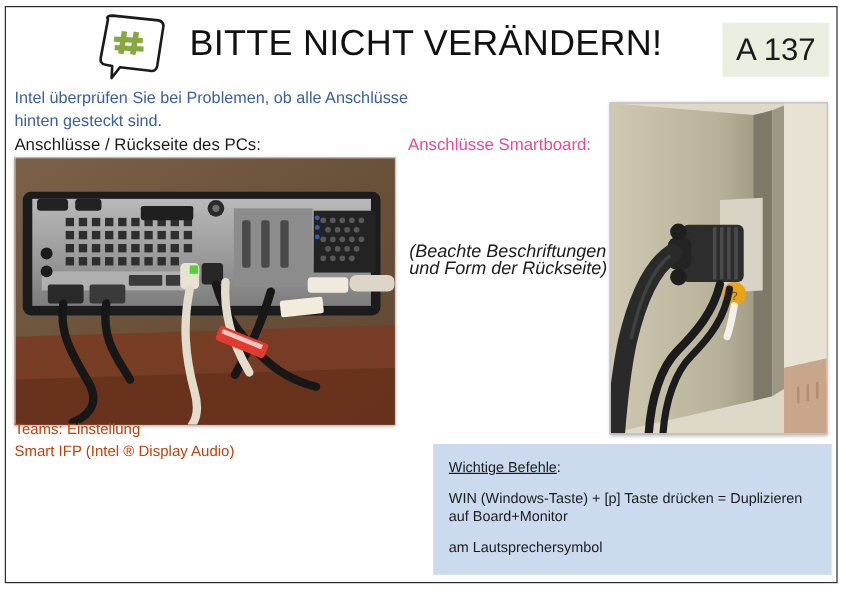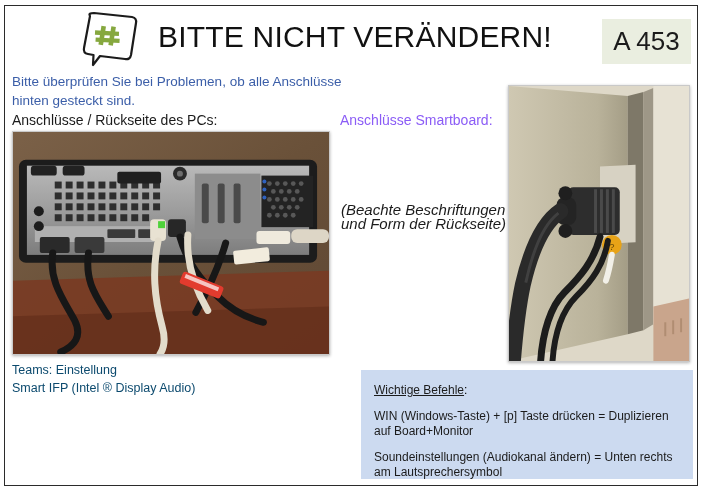--- a/index.html
+++ b/index.html
@@ -20,38 +20,38 @@
   .room-badge{position:absolute;left:602px;top:19px;width:89px;height:45px;
     background:#eaeee0;display:flex;align-items:center;justify-content:center;
     font-size:26px;color:#1b1b1b;}
 
   
   .intro{position:absolute;left:12px;top:72px;width:390px;
     font-size:13.5px;line-height:19px;color:#3b5ea8;}
 
   
   .cap-left{position:absolute;left:12px;top:112px;font-size:14px;color:#1b1b1b;}
-  .cap-mid{position:absolute;left:340px;top:112px;font-size:14px;color:#8b5cf6;text-align:center;}
+  .cap-mid{position:absolute;left:340px;top:112px;font-size:14px;color:#ec4899;text-align:center;}
 
   
   .photo{position:absolute;border:1px solid #c9c9c9;box-sizing:border-box;
     box-shadow:0 1px 3px rgba(0,0,0,.30);overflow:hidden;}
   #photo-pc{left:12px;top:131px;width:318px;height:224px;background:#6b5542;}
   #photo-board{left:508px;top:85px;width:182px;height:277px;background:#b9b2a0;}
   .photo svg{display:block;width:100%;height:100%;}
 
   
   .mid-body{position:absolute;left:341px;top:150px;width:165px;
     font-size:12.5px;line-height:19px;color:#1b1b1b;}
   .mid-note{position:absolute;left:341px;top:203px;width:170px;
     font-size:15px;line-height:14px;color:#1b1b1b;font-style:italic;}
 
   
-  .teams-lines{position:absolute;left:12px;top:361px;width:300px;
-    font-size:12.5px;line-height:18px;color:#0c4a6e;}
+  .teams-lines{position:absolute;left:12px;top:349px;width:300px;
+    font-size:12.5px;line-height:18px;color:#c2410c;}
 
   
   .cmd-box{position:absolute;left:361px;top:370px;width:332px;height:109px;
     background:#ccdaf0;}
   .cmd-inner{position:absolute;left:13px;top:10px;width:310px;}
   .cmd-head{font-size:12px;color:#1b1b1b;text-decoration:underline;
     display:inline-block;margin-bottom:12px;}
   .cmd-p{font-size:12px;line-height:15px;color:#1b1b1b;margin-bottom:11px;}
 </style>
 </head>
@@ -67,24 +67,24 @@
         <rect x="22" y="16" width="4.6" height="19" transform="rotate(9 24 25)"></rect>
         <rect x="32" y="16.5" width="4.6" height="19" transform="rotate(9 34 25)"></rect>
         <rect x="17" y="21" width="24" height="4.4" transform="rotate(3 29 23)"></rect>
         <rect x="17.6" y="28" width="24" height="4.4" transform="rotate(3 29 30)"></rect>
       </g>
     </svg>
   </div>
 
   <div class="page-title">BITTE NICHT VERÄNDERN!</div>
 
-  <div class="room-badge">A 453</div>
+  <div class="room-badge">A 137</div>
 
   <div class="intro">
-    <div>Bitte überprüfen Sie bei Problemen, ob alle Anschlüsse</div>
+    <div>Intel überprüfen Sie bei Problemen, ob alle Anschlüsse</div>
     <div>hinten gesteckt sind.</div>
   </div>
 
   <div class="cap-left">Anschlüsse / Rückseite des PCs:</div>
   <div class="cap-mid">Anschlüsse Smartboard:</div>
 
   <div class="photo" id="photo-pc">
     <svg viewBox="0 0 318 224" preserveAspectRatio="none">
       <defs>
         <linearGradient id="flr" x1="0" y1="0" x2="1" y2="1">
@@ -288,19 +288,18 @@
   <div class="cmd-box">
     <div class="cmd-inner">
       <div>
         <span class="cmd-head">Wichtige Befehle</span><span style="font-size:12px;">:</span>
       </div>
       <div class="cmd-p">
         <div>WIN (Windows-Taste) + [p] Taste drücken = Duplizieren</div>
         <div>auf Board+Monitor</div>
       </div>
       <div class="cmd-p">
-        <div>Soundeinstellungen (Audiokanal ändern) = Unten rechts</div>
         <div>am Lautsprechersymbol</div>
       </div>
     </div>
   </div>
 
 </div>
 
 </body></html>

